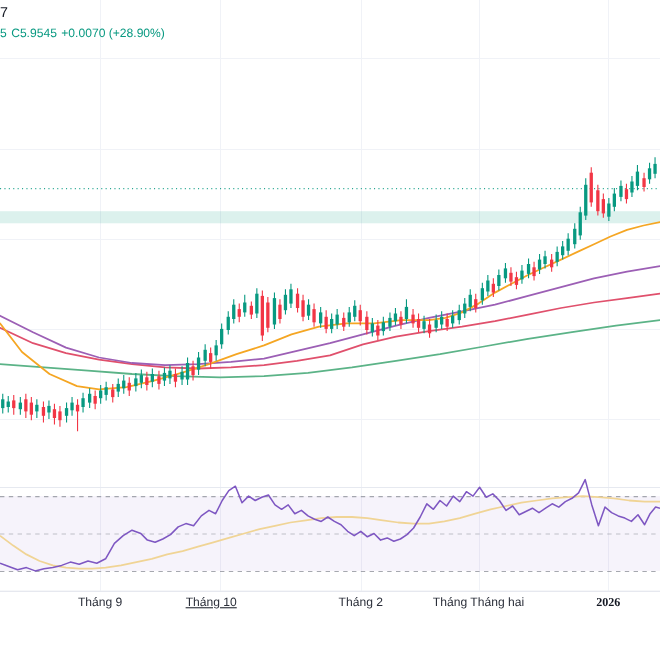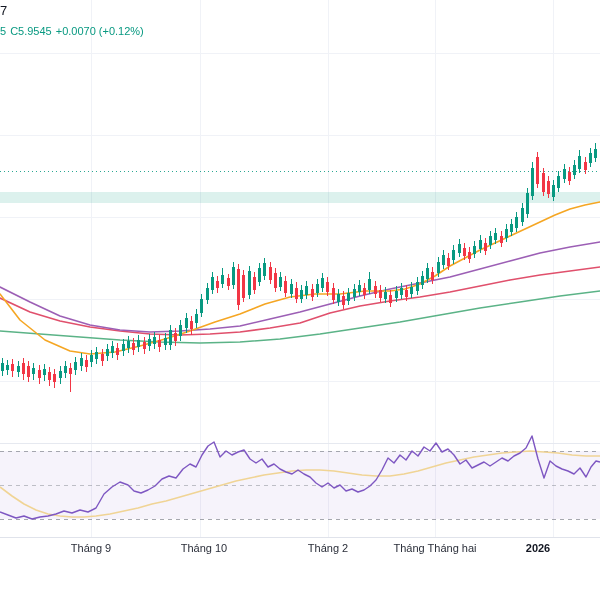--- a/index.html
+++ b/index.html
@@ -268,24 +268,24 @@
       <line x1="0" y1="451.5" x2="600" y2="451.5" stroke="#90939c" stroke-width="1" stroke-dasharray="4,4" opacity="0.8"></line>
       <line x1="0" y1="485.5" x2="600" y2="485.5" stroke="#90939c" stroke-width="1" stroke-dasharray="4,4" opacity="0.55"></line>
       <line x1="0" y1="519.5" x2="600" y2="519.5" stroke="#90939c" stroke-width="1" stroke-dasharray="4,4" opacity="0.8"></line>
       <polyline points="0,487 12,496 24,504 36,510 48,514 60,516 72,517 84,517 96,516 110,514 124,511 138,508 152,504 166,501 180,497 194,493 208,489 222,485 236,481 250,478 264,475 278,473 292,471 306,470 320,470 334,471 348,473 362,475 376,476 390,476 404,474 418,471 432,467 446,463 460,460 474,457 488,455 502,453 516,452 530,451 544,452 558,453 572,455 586,456 600,456" fill="none" stroke="#f0d495" stroke-width="1.6" stroke-linejoin="round"></polyline>
       <polyline points="0,512 8,515 16,518 24,516 32,519 40,517 48,516 56,514 64,511 72,513 80,510 88,512 96,508 104,494 112,487 120,482 128,485 134,491 141,493 148,490 155,486 162,479 169,476 176,478 183,469 190,464 196,467 202,455 208,446 214,442 220,457 226,451 232,455 238,452 244,450 250,459 256,463 262,459 268,467 274,464 280,469 286,472 292,474 298,470 304,474 310,477 316,483 322,487 328,483 334,488 340,485 346,491 352,489 358,492 364,490 370,486 376,480 382,470 388,458 394,463 400,455 406,460 412,451 418,456 424,447 430,451 436,443 442,452 448,449 454,455 460,464 466,460 472,468 478,465 484,462 490,466 496,462 502,458 508,461 514,456 520,453 526,448 532,436 538,459 544,478 550,461 556,466 562,469 568,471 574,474 580,468 586,477 591,467 596,461 600,462" fill="none" stroke="#7e57c2" stroke-width="1.4" stroke-linejoin="round"></polyline>
     </svg>
 
   <div class="legend">
     <div class="legend-row1">7</div>
     <div class="legend-row2" style="color: rgb(8, 153, 129);">
-      <span>5</span><span>C5.9545</span><span>+0.0070 (+0.12%)</span>
+      <span>5</span><span>C5.9545</span><span>+0.0070 (+28.90%)</span>
     </div>
   </div>
 
   <div class="x-axis" id="xaxis">
       <div class="xlabel" style="left: 91px;">Tháng 9</div>
-      <div class="xlabel" style="left: 204px;">Tháng 10</div>
+      <div class="xlabel" style="left: 192px; text-decoration: underline;">Tháng 10</div>
       <div class="xlabel" style="left: 328px;">Tháng 2</div>
       <div class="xlabel" style="left: 435px;">Tháng Tháng hai</div>
-      <div class="xlabel bold" style="left: 538px;">2026</div>
+      <div class="xlabel bold" style="left: 553px; font-family: Liberation Serif, serif;">2026</div>
     </div>
 </div>
 
 </body></html>

